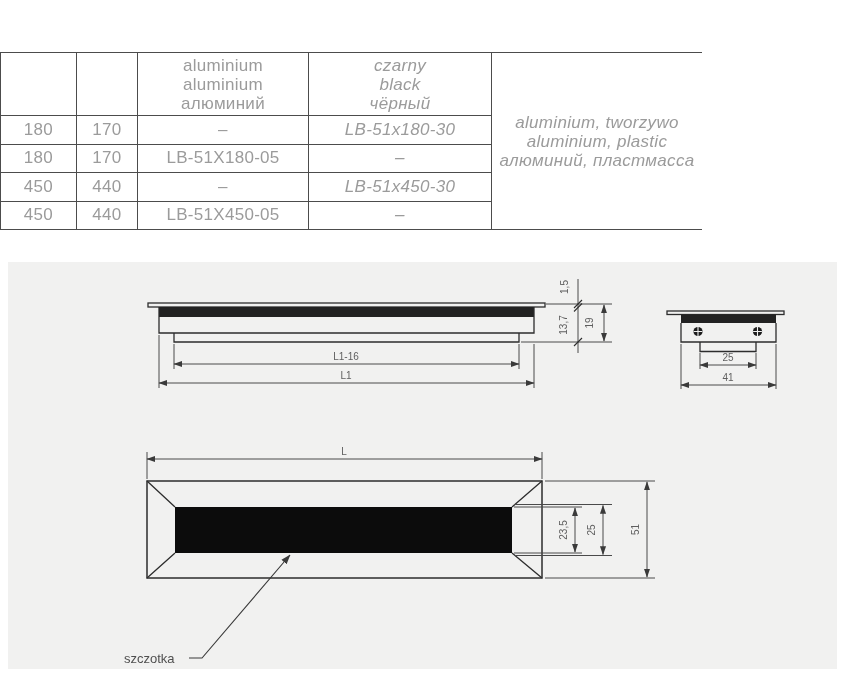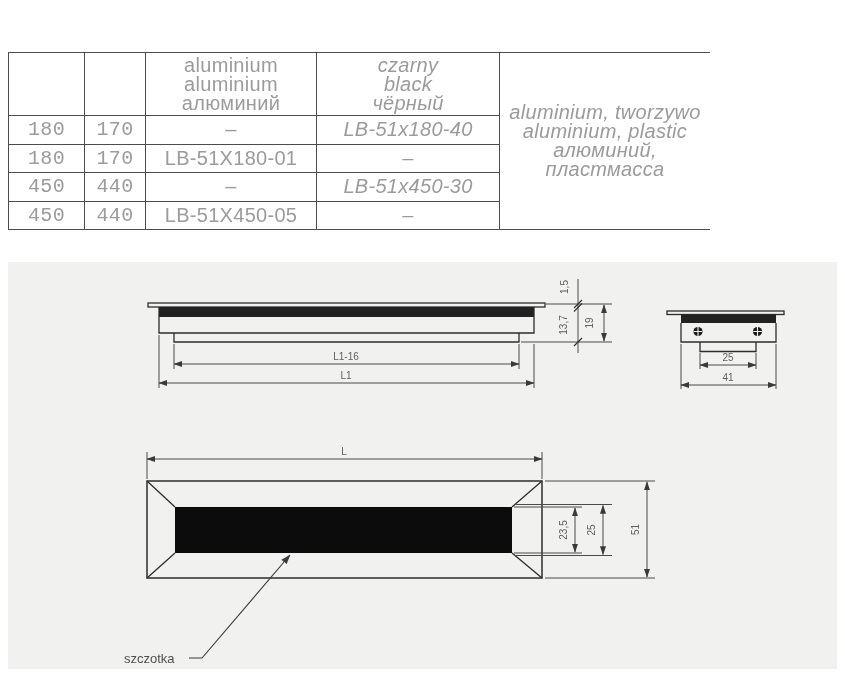--- a/index.html
+++ b/index.html
@@ -1,24 +1,24 @@
 <!DOCTYPE html>
 <html><head>
 <meta charset="utf-8">
 <style>
   html,body{margin:0;padding:0;background:#ffffff;}
   #stage{position:relative;width:845px;height:678px;background:#ffffff;overflow:hidden;
          font-family:"Liberation Sans","DejaVu Sans",sans-serif;}
 
   
-  table.spec{position:absolute;left:8px;top:52px;border-collapse:collapse;table-layout:fixed;
+  table.spec{position:absolute;left:0;top:52px;border-collapse:collapse;table-layout:fixed;
              border-top:1.5px solid #4c4c4c;border-bottom:1.5px solid #4c4c4c;border-left:1.5px solid #4c4c4c;
-             color:#9b9b9b;font-size:20px;letter-spacing:.3px;}
+             color:#9b9b9b;font-size:17px;letter-spacing:.3px;}
   table.spec td{padding:0;text-align:center;vertical-align:middle;}
-  td.c1{width:75px;font-family:Liberation Mono, monospace;}  td.c2{width:60px;font-family:Liberation Mono, monospace;}  td.c3{width:170px;} td.c4{width:182px;font-style:italic;} td.c5{width:210px;font-style:italic;}
+  td.c1{width:75px;}  td.c2{width:60px;}  td.c3{width:170px;} td.c4{width:182px;font-style:italic;} td.c5{width:210px;font-style:italic;}
   td.c1,td.c2,td.c3,td.c4{border-right:1.4px solid #4c4c4c;}
   tr.hdr{height:63px;} tr.row{height:28.5px;}
   tr.hdr td.c1,tr.hdr td.c2,tr.hdr td.c3,tr.hdr td.c4,
   tr.row td.c1,tr.row td.c2,tr.row td.c3,tr.row td.c4{border-bottom:1.4px solid #4c4c4c;}
   .multiline{white-space:pre-line;line-height:19px;}
 
   
   #panel{position:absolute;left:8px;top:262px;width:829px;height:407px;background:#f1f1f0;}
   svg#draw{position:absolute;left:0;top:0;}
   .prof{stroke:#2d2d2d;stroke-width:1.3;fill:none;}
@@ -46,26 +46,26 @@
 black
 чёрный</td>
       <td class="c5 multiline" rowspan="5">aluminium, tworzywo
 aluminium, plastic
 алюминий, пластмасса</td>
     </tr>
     <tr class="row">
       <td class="c1">180</td>
       <td class="c2">170</td>
       <td class="c3">–</td>
-      <td class="c4">LB-51x180-40</td>
+      <td class="c4">LB-51x180-30</td>
     </tr>
     <tr class="row">
       <td class="c1">180</td>
       <td class="c2">170</td>
-      <td class="c3">LB-51X180-01</td>
+      <td class="c3">LB-51X180-05</td>
       <td class="c4">–</td>
     </tr>
     <tr class="row">
       <td class="c1">450</td>
       <td class="c2">440</td>
       <td class="c3">–</td>
       <td class="c4">LB-51x450-30</td>
     </tr>
     <tr class="row">
       <td class="c1">450</td>

